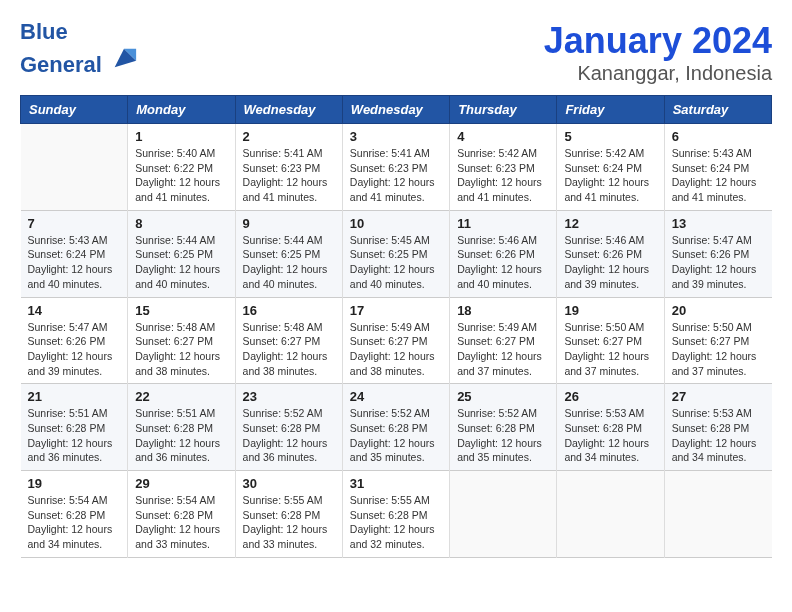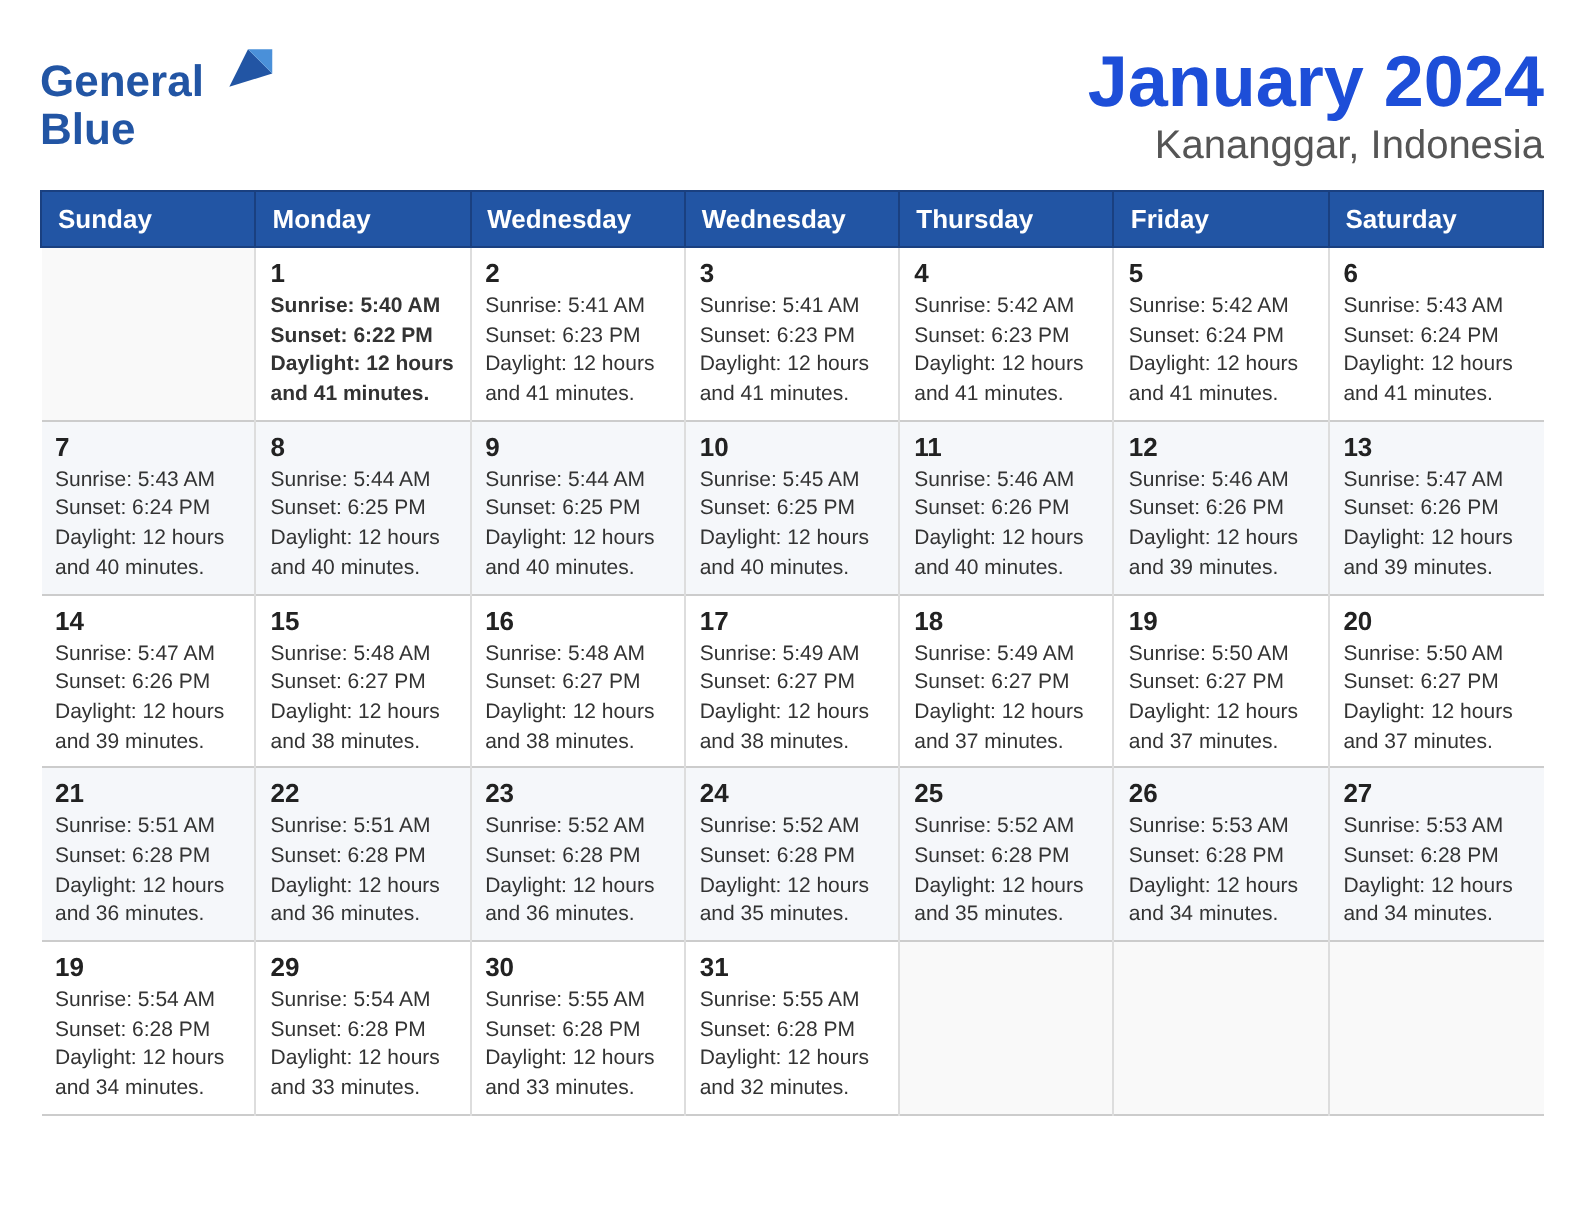--- a/index.html
+++ b/index.html
@@ -52,20 +52,21 @@
       font-size: 11px;
     }
     thead tr th {
       background-color: #2255a4;
       color: #fff;
       text-align: left;
       padding: 6px 8px;
       font-size: 13px;
       font-weight: bold;
       border: 1px solid #1a4080;
+      font-style: italic;
     }
     tbody tr {
       border-bottom: 1px solid #ccc;
     }
     tbody tr:nth-child(even) {
       background-color: #f5f7fa;
     }
     tbody tr:nth-child(odd) {
       background-color: #fff;
     }
@@ -94,28 +95,28 @@
     .empty-cell {
       background: #f9f9f9;
     }
   </style>
 </head>
 <body>
 
 <div class="header">
   <div class="logo">
     <div>
+      <div class="logo-text"><span style="color:#2255a4;">Blue</span></div>
       <div class="logo-text">
         <span>General</span>
         <svg class="logo-icon" viewBox="0 0 30 30" xmlns="http://www.w3.org/2000/svg">
           <polygon points="5,25 15,5 28,18" fill="#2255a4"></polygon>
           <polygon points="15,5 28,18 28,5" fill="#4a90d9"></polygon>
         </svg>
       </div>
-      <div class="logo-text"><span style="color:#2255a4;">Blue</span></div>
     </div>
   </div>
   <div class="title-block">
     <div class="month-year">January 2024</div>
     <div class="location">Kananggar, Indonesia</div>
   </div>
 </div>
 
 <table>
   <thead>
@@ -127,21 +128,21 @@
         <th>Thursday</th>
         <th>Friday</th>
         <th>Saturday</th>
       </tr>
   </thead>
   <tbody id="calendar-body">
   <tr>
         <td class="empty-cell"></td>
         <td>
           <span class="day-num">1</span>
-          <div class="day-info" style="white-space: pre-line; font-weight: bold;">Sunrise: 5:40 AM
+          <div class="day-info" style="white-space: pre-line;">Sunrise: 5:40 AM
 Sunset: 6:22 PM
 Daylight: 12 hours
 and 41 minutes.</div>
         </td>
         <td>
           <span class="day-num">2</span>
           <div class="day-info" style="white-space: pre-line;">Sunrise: 5:41 AM
 Sunset: 6:23 PM
 Daylight: 12 hours
 and 41 minutes.</div>

